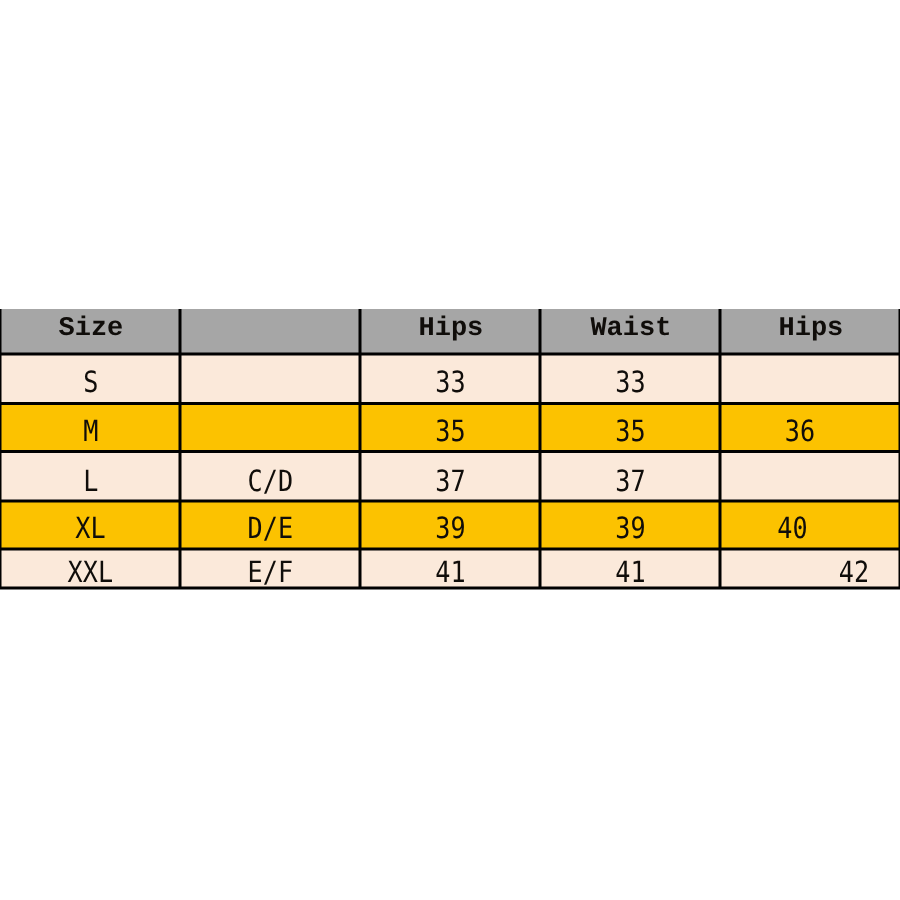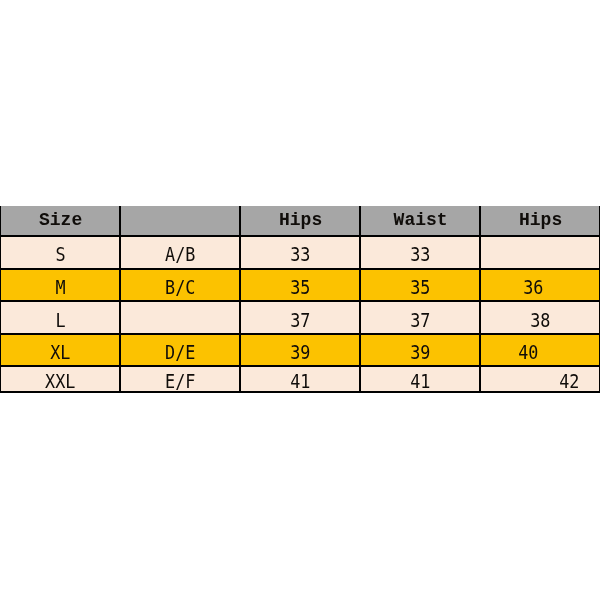--- a/index.html
+++ b/index.html
@@ -88,38 +88,36 @@
 
     <div class="row header" style="top:0px;height:30.1px">
       <div class="cell" style="left:0px"><span>Size</span></div>
       <div class="cell" style="left:240px"><span>Hips</span></div>
       <div class="cell" style="left:360px"><span>Waist</span></div>
       <div class="cell" style="left:480px"><span>Hips</span></div>
     </div>
 
     <div class="row body cream n1" style="top:30.1px;height:32.45px">
       <div class="cell" style="left:0px"><span>S</span></div>
-      <div class="cell" style="left:120px"><span>A/B</span></div>
       <div class="cell" style="left:240px"><span>33</span></div>
       <div class="cell" style="left:360px"><span>33</span></div>
     </div>
 
     <div class="row body gold n2" style="top:62.55px;height:32.6px">
       <div class="cell" style="left:0px"><span>M</span></div>
-      <div class="cell" style="left:120px"><span>B/C</span></div>
       <div class="cell" style="left:240px"><span>35</span></div>
       <div class="cell" style="left:360px"><span>35</span></div>
       <div class="cell" style="left:473px"><span>36</span></div>
     </div>
 
     <div class="row body cream n3" style="top:95.15px;height:32.45px">
       <div class="cell" style="left:0px"><span>L</span></div>
+      <div class="cell" style="left:120px"><span>C/D</span></div>
       <div class="cell" style="left:240px"><span>37</span></div>
       <div class="cell" style="left:360px"><span>37</span></div>
-      <div class="cell" style="left:480px"><span>38</span></div>
     </div>
 
     <div class="row body gold n4" style="top:127.6px;height:32.25px">
       <div class="cell" style="left:120px"><span>D/E</span></div>
       <div class="cell" style="left:0px"><span>XL</span></div>
       <div class="cell" style="left:240px"><span>39</span></div>
       <div class="cell" style="left:360px"><span>39</span></div>
       <div class="cell" style="left:468px"><span>40</span></div>
     </div>
 

